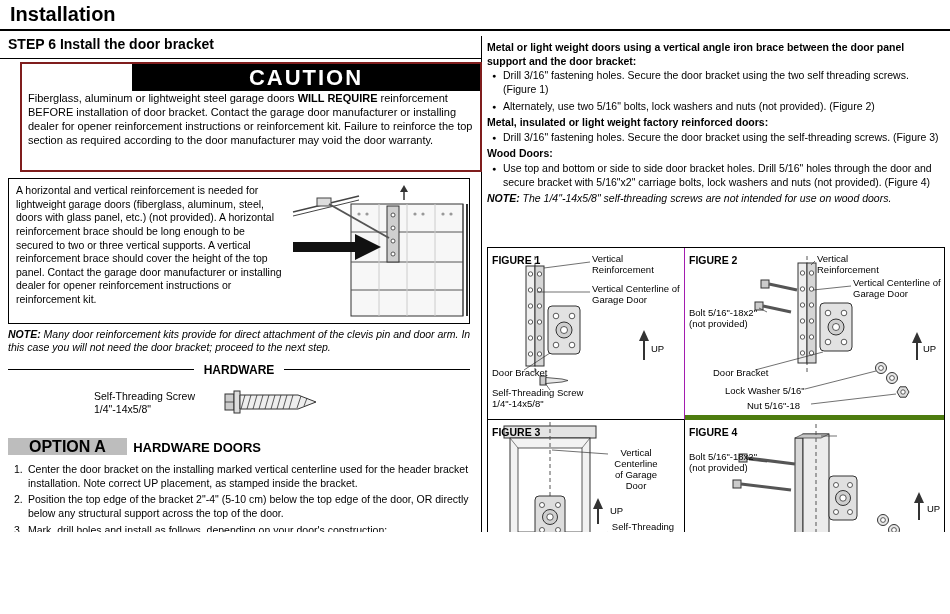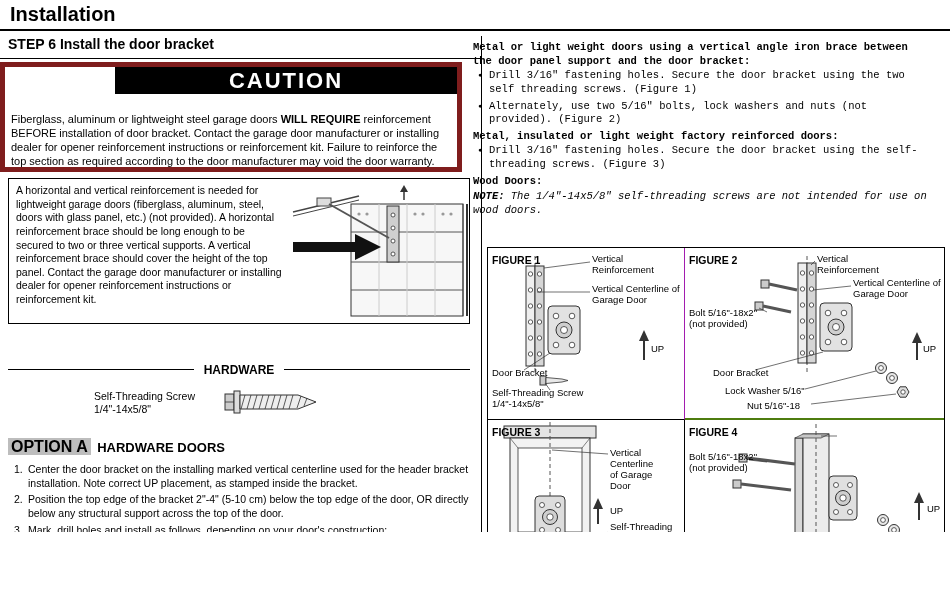--- a/index.html
+++ b/index.html
@@ -11,66 +11,66 @@
   .page-title { position: absolute; left: 10px; top: 3px; font-size: 20px; font-weight: bold; }
   .title-rule { position: absolute; left: 0; top: 29px; width: 950px; height: 2px; background: #000; }
   .col-divider { position: absolute; left: 481px; top: 36px; width: 1px; height: 534px; background: #000; }
   .footer-rule { position: absolute; left: 0; top: 588px; width: 950px; height: 1px; background: #000; }
   .page-num { position: absolute; left: 0; top: 593px; width: 950px; text-align: center; font-size: 11px; margin-top: 48px; }
 
   
   .step-heading { position: absolute; left: 8px; top: 36px; font-size: 14px; font-weight: bold; }
   .step-rule { position: absolute; left: 0; top: 58px; width: 481px; height: 1px; background: #000; }
 
-  .caution-box { position: absolute; left: 0; top: 62px; width: 462px; height: 110px; border: 5px solid #7f1d1d; }
+  .caution-box { position: absolute; left: 20px; top: 62px; width: 462px; height: 110px; border: 2px solid #7f1d1d; }
   .caution-bar { margin-left: 110px; height: 27px; background: #000; color: #fff; text-align: center;
                  font-size: 22px; font-weight: bold; letter-spacing: 2px; line-height: 27px; }
-  .caution-body { padding: 18px 6px 0 6px; font-size: 11px; line-height: 1.28; }
+  .caution-body { padding: 0 6px 0 6px; font-size: 11px; line-height: 1.28; }
 
   .reinf-box { position: absolute; left: 8px; top: 178px; width: 462px; height: 146px; border: 1px solid #000; display: flex; }
   .reinf-text { width: 280px; padding: 5px 7px; font-size: 10.5px; line-height: 1.3; }
   .reinf-illus { flex: 1; position: relative; }
   .reinf-illus svg { position: absolute; left: 0; top: 3px; }
 
   .left-note { position: absolute; left: 8px; top: 328px; width: 464px; font-size: 10.5px;
                font-style: italic; line-height: 1.25; }
 
   .hw-divider { position: absolute; left: 8px; top: 362px; width: 462px; height: 15px;
                 display: flex; align-items: center; gap: 10px; }
   .hw-line { flex: 1; height: 1px; background: #000; }
   .hw-word { font-size: 12px; font-weight: bold; }
 
   .hw-item { position: absolute; left: 8px; top: 382px; width: 462px; height: 52px; }
   .hw-label { position: absolute; left: 86px; top: 8px; font-size: 10.5px; line-height: 1.25; }
   .hw-screw { position: absolute; left: 215px; top: 2px; }
 
   .option-heading { position: absolute; left: 8px; top: 438px; }
-  .option-highlight { background: #bdbdbd; font-size: 16px; font-weight: bold; padding: 0 3px; }
+  .option-highlight { background: #bdbdbd; font-size: 16px; font-weight: bold; padding: 0 21px; }
   .option-rest { font-size: 13px; font-weight: bold; margin-left: 2px; }
 
   .option-list { position: absolute; left: 8px; top: 463px; width: 466px; }
   .option-list .li { display: flex; font-size: 10.5px; line-height: 1.3; margin-bottom: 3px; }
   .option-list .num { width: 20px; padding-left: 6px; flex: none; }
   .option-list .li-text { flex: 1; }
 
   
-  .right-col { position: absolute; left: 473px; top: 38px; width: 458px; font-family: Liberation Mono, monospace; }
+  .right-col { position: absolute; left: 487px; top: 38px; width: 458px; }
   .r-heading { font-size: 10.5px; font-weight: bold; line-height: 1.3; margin: 3px 0 1px 0; }
   .r-bullet { display: flex; font-size: 10.5px; line-height: 1.3; margin-bottom: 3px; }
   .r-marker { width: 16px; padding-left: 5px; flex: none; font-size: 7px; line-height: 1.95; }
   .r-text { flex: 1; }
   .right-note { font-size: 10.5px; font-style: italic; line-height: 1.3; margin-top: 2px; }
 
   
   .figures { position: absolute; left: 487px; top: 247px; width: 458px; height: 323px;
              border: 1px solid #000; display: grid; grid-template-columns: 197px 1fr; grid-template-rows: 172px 1fr; }
   .fig-cell { position: relative; overflow: hidden; }
   .fig-cell.c1 { border-right: 1px solid #a21caf; border-bottom: 1px solid #000; }
-  .fig-cell.c2 { border-bottom: 2px solid #4d7c0f; }
-  .fig-cell.c3 { border-right: 1px solid #000; }
+  .fig-cell.c2 { border-bottom: 5px solid #4d7c0f; }
+  .fig-cell.c3 { border-right: 1px solid #000; text-align: center; }
   .fig-title { position: absolute; font-size: 10.5px; font-weight: bold; left: 4px; top: 6px; }
   .flabel { position: absolute; font-size: 9.5px; line-height: 1.15; }
   .fig-svg { position: absolute; left: 0; top: 0; }
 </style>
 </head>
 <body>
 
 <div class="page">
 
   <div class="page-title">Installation</div>
@@ -114,20 +114,21 @@
         <line x1="115" y1="18" x2="115" y2="8" stroke="#333" stroke-width="1.5"></line>
         <polygon points="111,10 115,3 119,10" fill="#333"></polygon>
         <rect x="4" y="60" width="62" height="10" fill="#111"></rect>
         <polygon points="66,52 92,65 66,78" fill="#111"></polygon>
         <line x1="178" y1="22" x2="178" y2="134" stroke="#333" stroke-width="2"></line>
         <line x1="174" y1="22" x2="174" y2="134" stroke="#333" stroke-width="0.8"></line>
       </svg>
     </div>
   </div>
 
+  <p class="left-note"><b>NOTE:</b><span> Many door reinforcement kits provide for direct attachment of the clevis pin and door arm. In this case you will not need the door bracket; proceed to the next step.</span></p>
 
   <div class="hw-divider">
     <span class="hw-line"></span>
     <span class="hw-word">HARDWARE</span>
     <span class="hw-line"></span>
   </div>
 
   <div class="hw-item">
     <div class="hw-label">
       <div>Self-Threading Screw</div>
@@ -181,20 +182,24 @@
     <div class="r-bullet">
       <span class="r-marker">●</span>
       <span class="r-text">Alternately, use two 5/16" bolts, lock washers and nuts (not provided). (Figure 2)</span>
     </div>
     <div class="r-heading">Metal, insulated or light weight factory reinforced doors:</div>
     <div class="r-bullet">
       <span class="r-marker">●</span>
       <span class="r-text">Drill 3/16" fastening holes. Secure the door bracket using the self-threading screws. (Figure 3)</span>
     </div>
     <div class="r-heading">Wood Doors:</div>
+    <div class="r-bullet">
+      <span class="r-marker">●</span>
+      <span class="r-text">Use top and bottom or side to side door bracket holes. Drill 5/16" holes through the door and secure bracket with 5/16"x2" carriage bolts, lock washers and nuts (not provided). (Figure 4)</span>
+    </div>
     <p class="right-note"><b>NOTE:</b><span> The 1/4"-14x5/8" self-threading screws are not intended for use on wood doors.</span></p>
   </div>
 
   <div class="figures">
 
     <div class="fig-cell c1">
       <svg class="fig-svg" width="197" height="172" viewBox="0 0 197 172">
         <line x1="47" y1="8" x2="47" y2="124" stroke="#555" stroke-dasharray="4 3"></line>
         <rect x="38" y="18" width="9" height="100" fill="#efefef" stroke="#333"></rect>
         <rect x="47" y="18" width="9" height="100" fill="#d6d6d6" stroke="#333"></rect>

